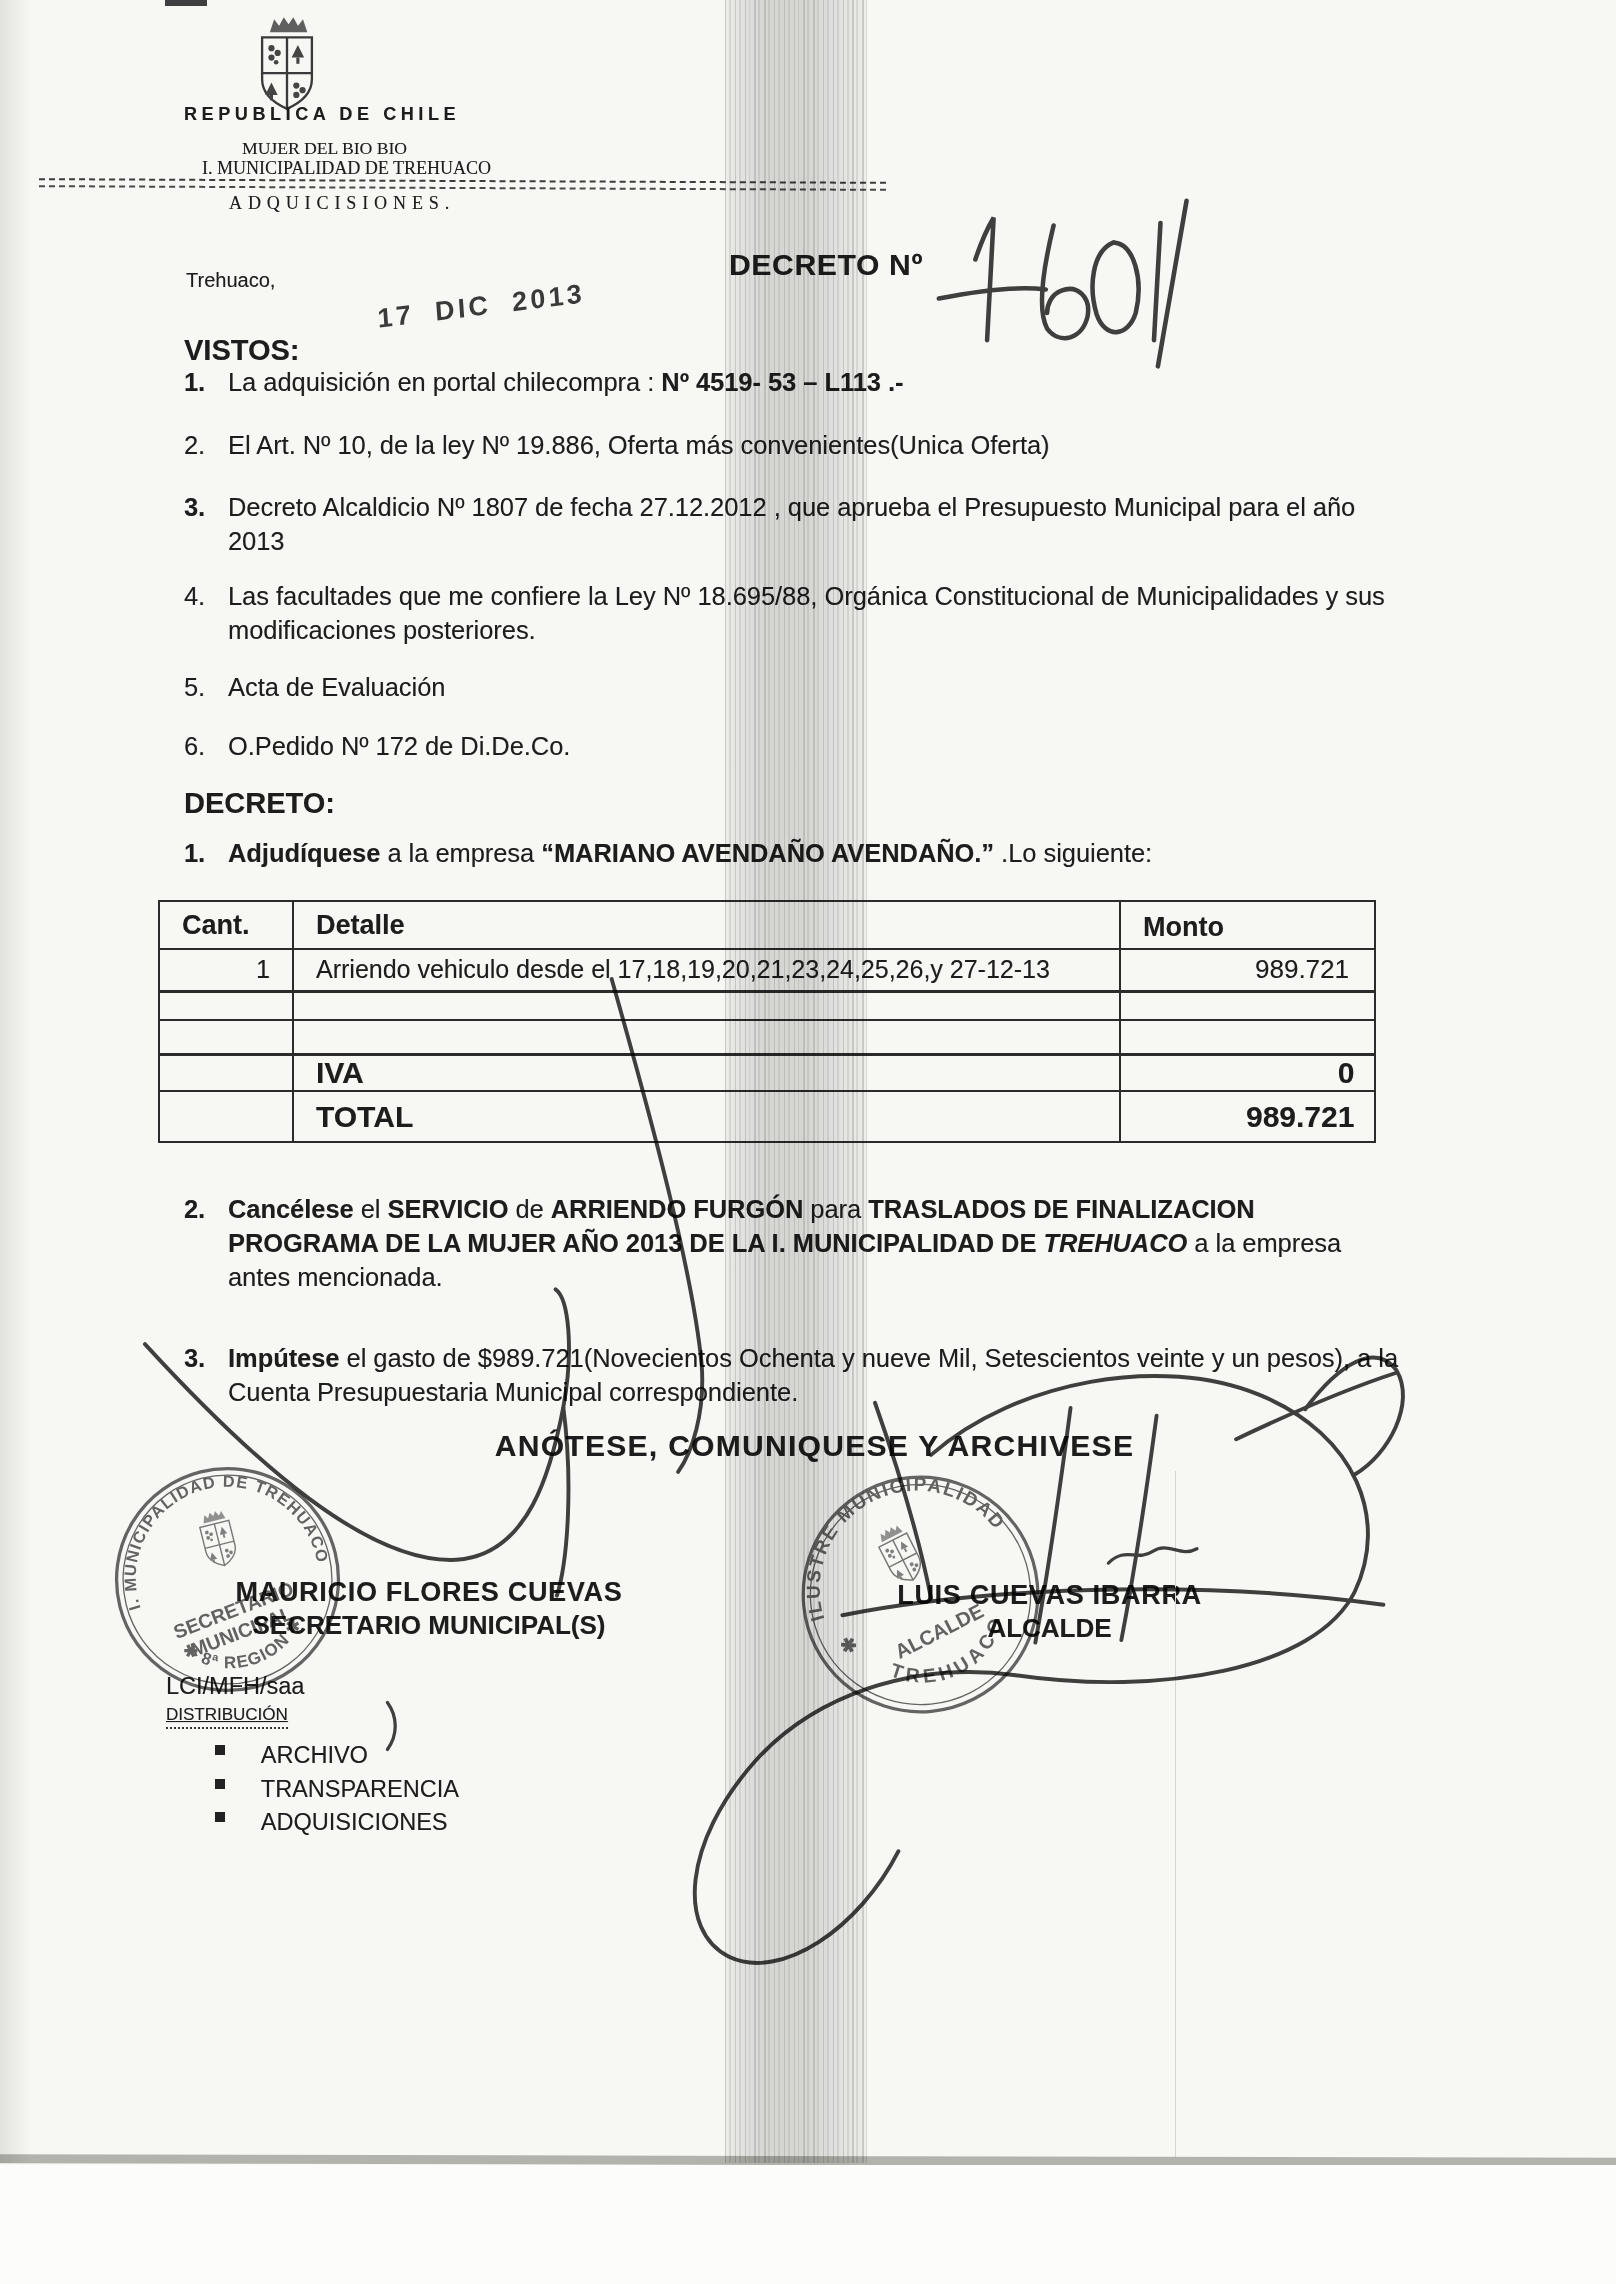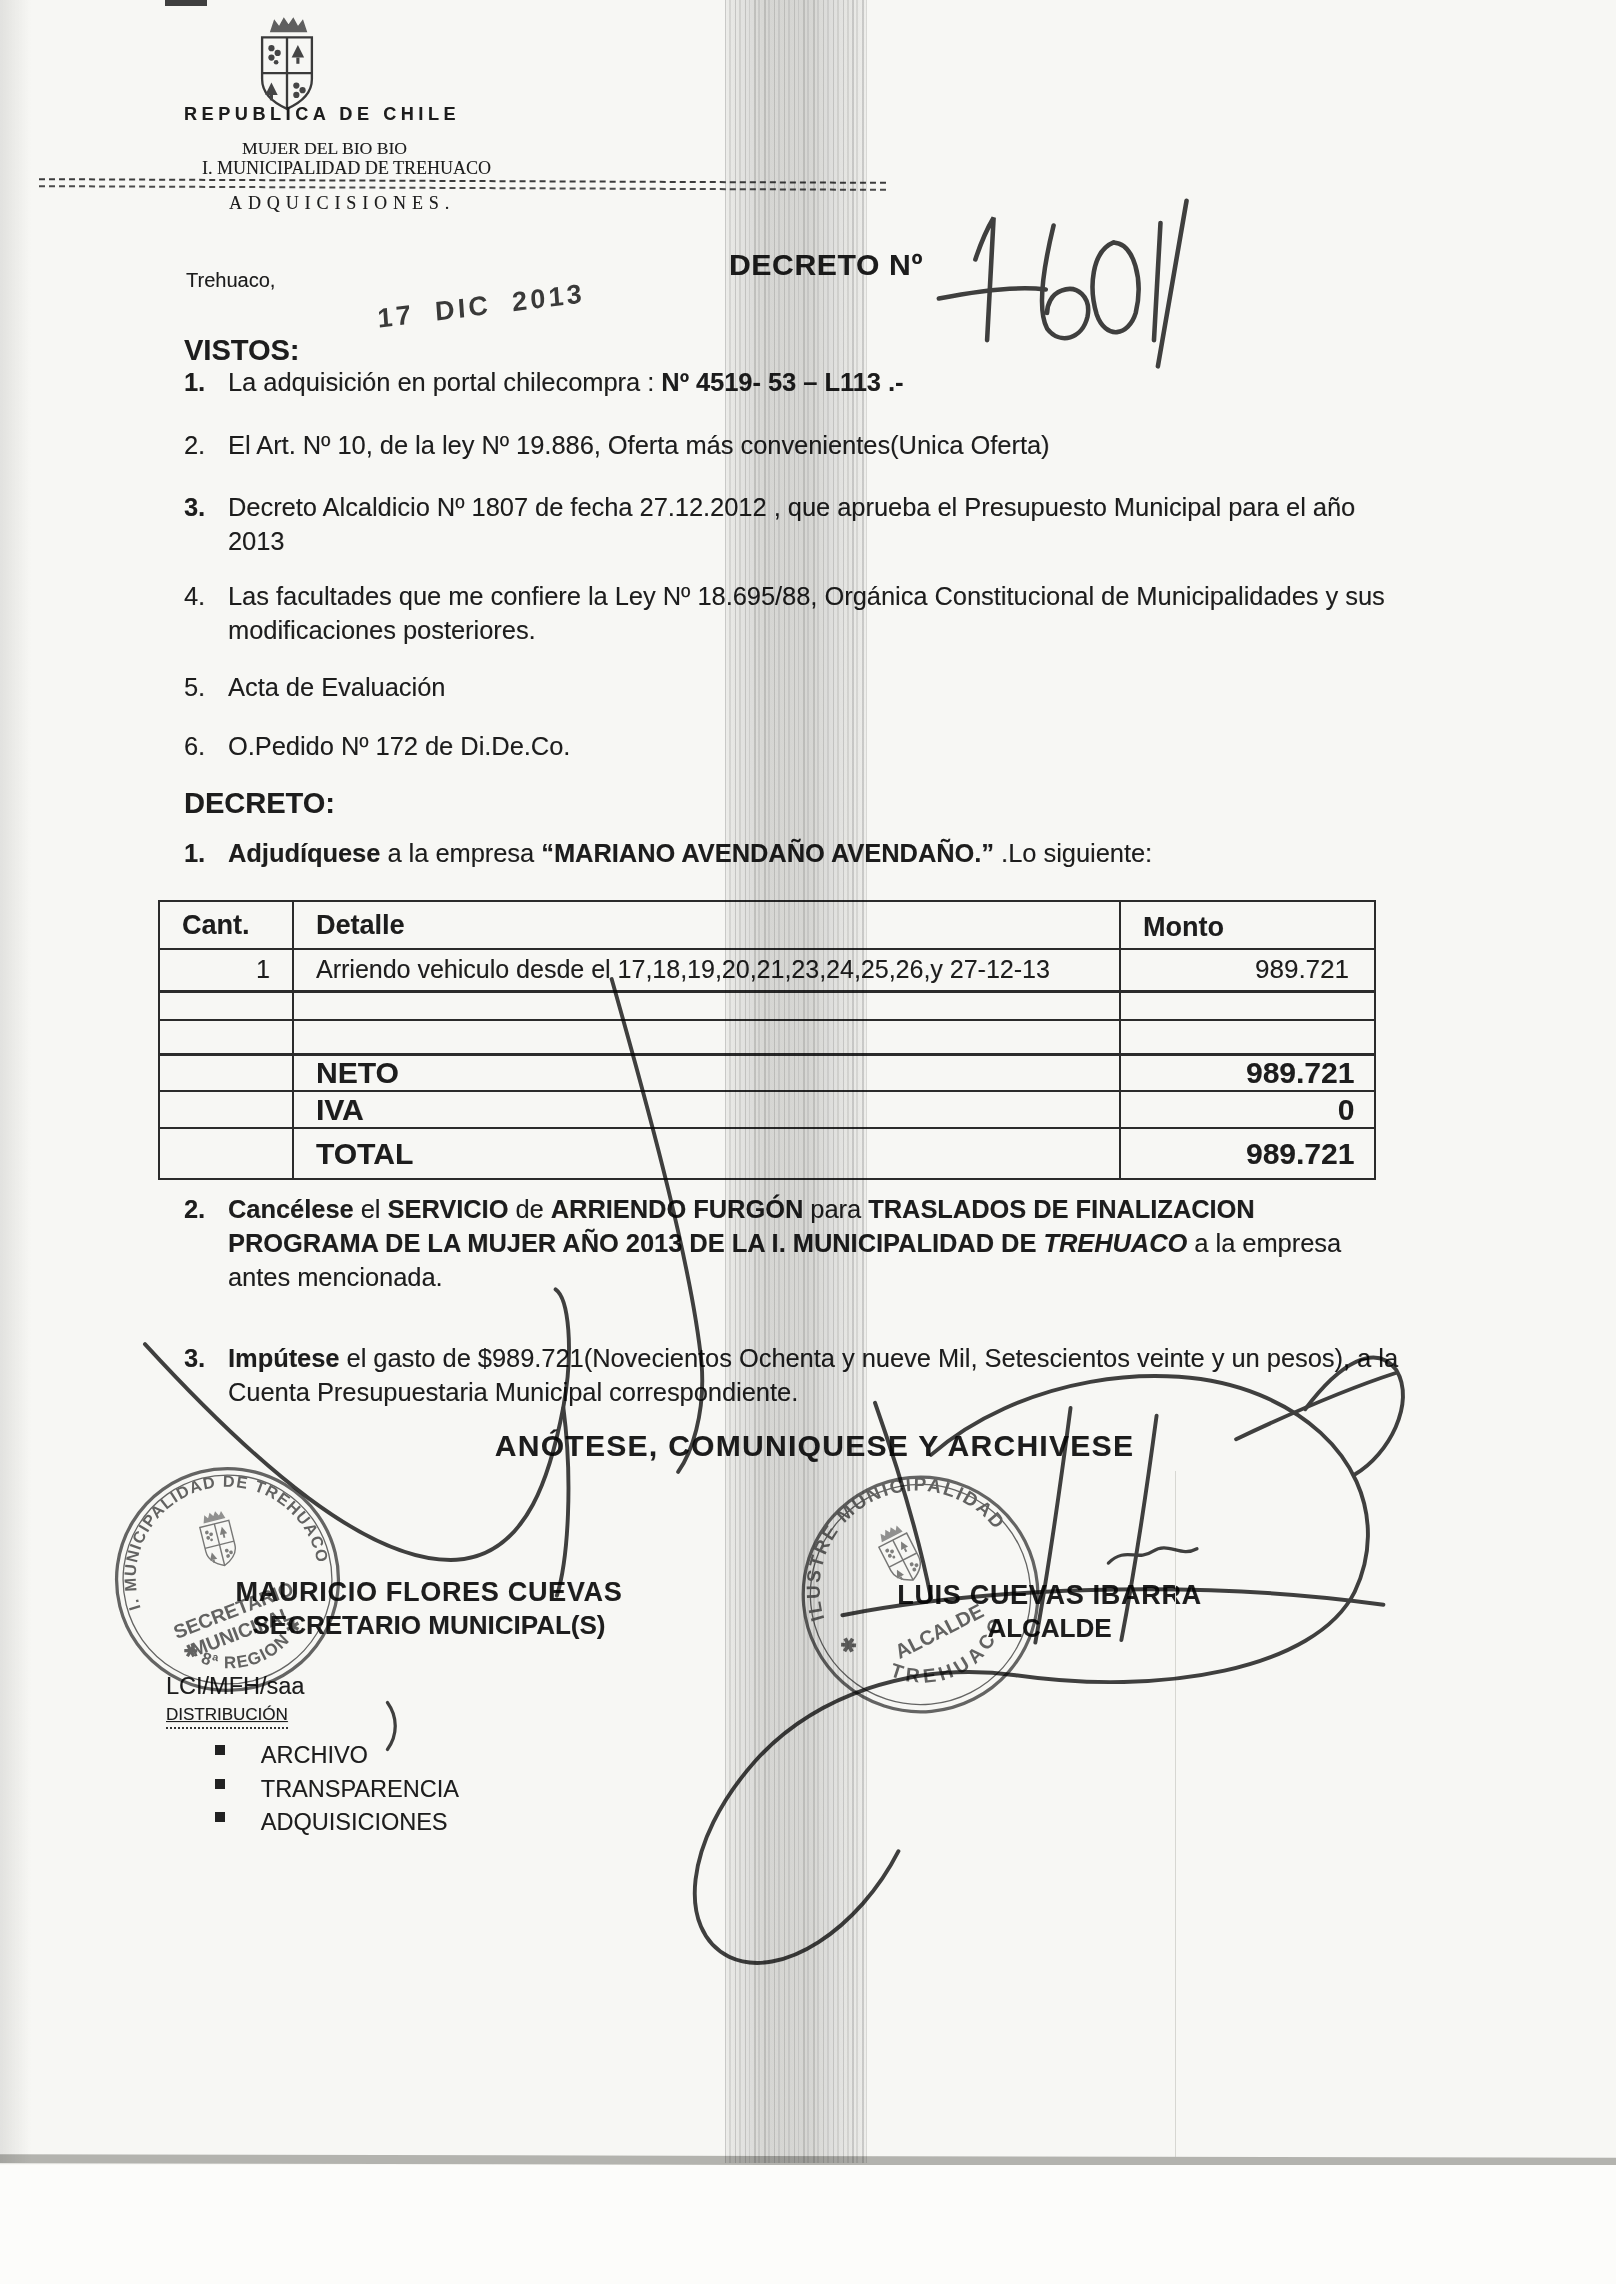--- a/index.html
+++ b/index.html
@@ -187,25 +187,20 @@
             <td></td>
             <td></td>
           </tr>
       <tr style="height:34px">
             <td class="thick"></td>
             <td class="thick"></td>
             <td class="thick"></td>
           </tr>
       <tr style="height:37px">
         <td></td>
-        <td class="tot-l">NETO</td>
-        <td class="tot-v">989.721</td>
-      </tr>
-      <tr style="height:37px">
-        <td></td>
         <td class="tot-l">IVA</td>
         <td class="tot-v">0</td>
       </tr>
       <tr style="height:51px">
         <td></td>
         <td class="tot-l">TOTAL</td>
         <td class="tot-v">989.721</td>
       </tr>
     </tbody>
       </table>

